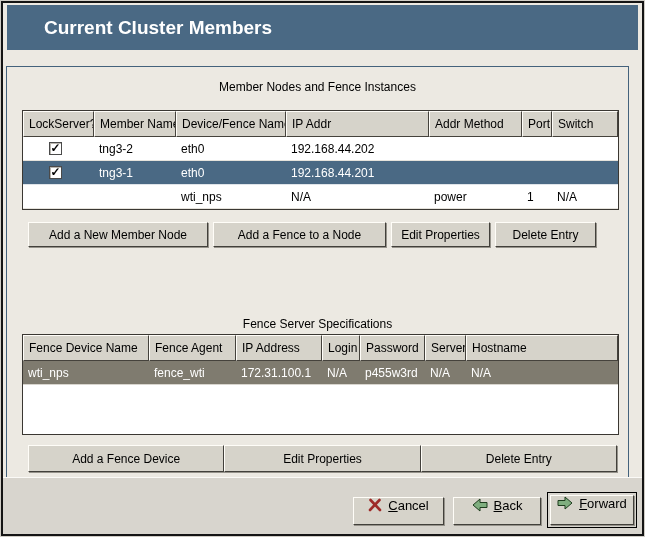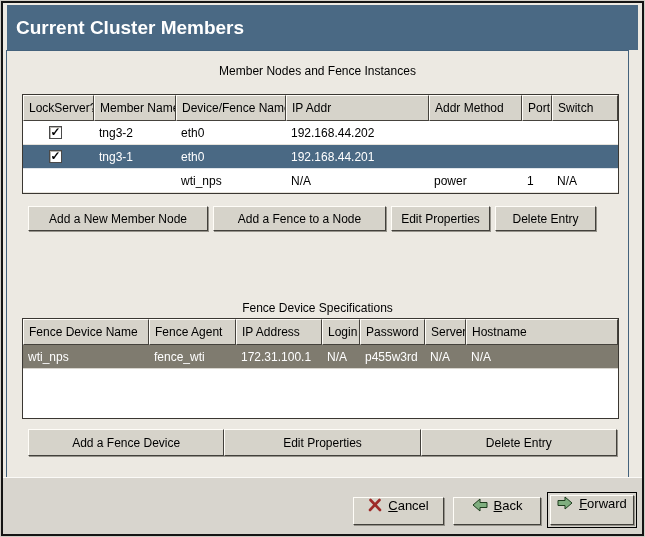--- a/index.html
+++ b/index.html
@@ -11,29 +11,29 @@
   }
   .window{
     position:absolute;left:1px;top:1px;width:643px;height:535px;
     box-sizing:border-box;border:2px solid #141414;
     background:var(--panel-bg,#ece9e2);
   }
   
   .titlebar{
     position:absolute;left:4px;top:2px;right:4px;height:45px;
     background:var(--titlebar,#4a6984);
-    display:flex;align-items:center;
+    display:flex;align-items:center;padding-left:28px;
   }
   .titlebar h1{
     margin:0;padding:0 0 0 9px;
     font-size:19px;font-weight:bold;color:#ffffff;letter-spacing:0px;
   }
   
   .content-frame{
-    position:absolute;left:3px;top:47px;width:623px;height:428px;
+    position:absolute;left:3px;top:63px;width:623px;height:428px;
     box-sizing:border-box;border:1px solid #44627c;
     background:var(--panel-bg,#ece9e2);
   }
   .caption{
     position:absolute;left:0;width:100%;text-align:center;
     font-size:12px;color:#000;
   }
   
   .gtable{
     position:absolute;left:15px;width:597px;
@@ -160,21 +160,21 @@
       </div>
     </div>
 
     <div class="btnrow btnrow1" style="top:155px;">
       <button class="gbtn" style="width:180px;">Add a New Member Node</button>
       <button class="gbtn" style="width:173px;">Add a Fence to a Node</button>
       <button class="gbtn" style="width:99px;">Edit Properties</button>
       <button class="gbtn" style="width:101px;">Delete Entry</button>
     </div>
 
-    <div class="caption" style="top:250px;">Fence Device Specifications</div>
+    <div class="caption" style="top:250px;">Fence Server Specifications</div>
 
     <div class="gtable t2" style="top:267px;height:101px;">
       <div class="ghead">
         <div class="ghcell">Fence Device Name</div>
         <div class="ghcell">Fence Agent</div>
         <div class="ghcell">IP Address</div>
         <div class="ghcell">Login</div>
         <div class="ghcell">Password</div>
         <div class="ghcell">Server</div>
         <div class="ghcell">Hostname</div>

